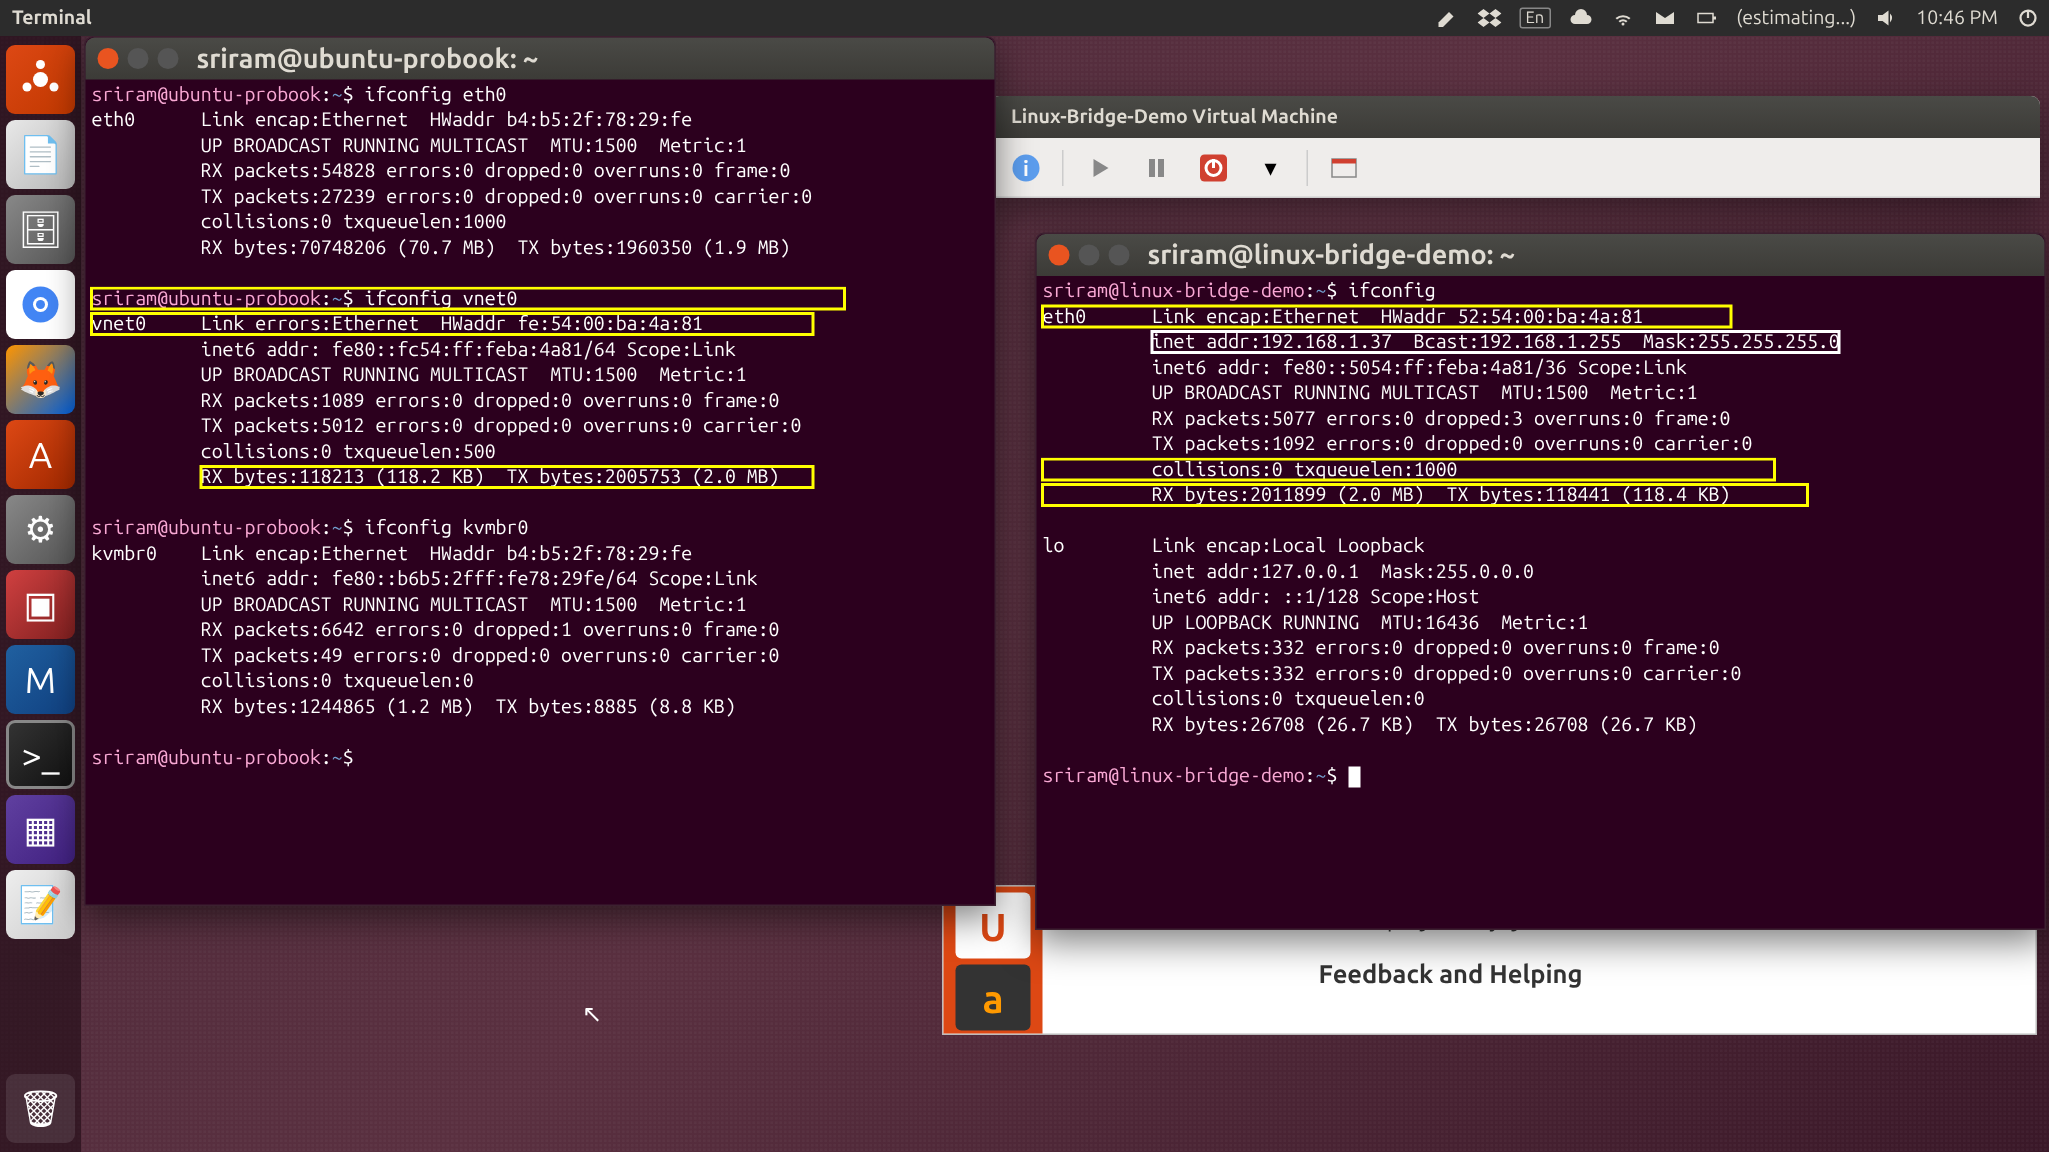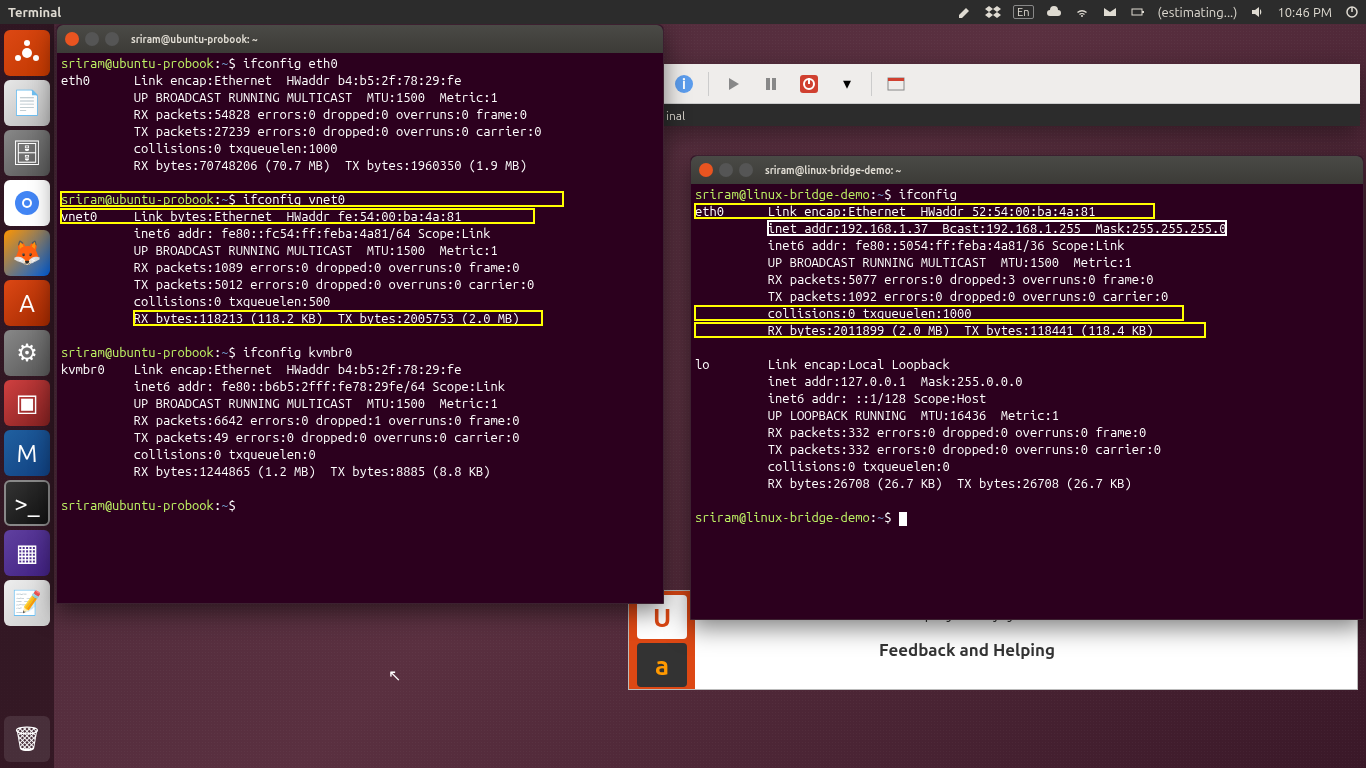--- a/index.html
+++ b/index.html
@@ -64,28 +64,28 @@
   box-shadow: 0 8px 24px rgba(0,0,0,0.5);
   color: #fff;
   font-family: "Ubuntu Mono", "DejaVu Sans Mono", monospace;
   font-size: 13px;
   line-height: 17px;
 }
 .termwin .titlebar {
   height: 28px; background: linear-gradient(#4a4a46,#3c3b37);
   border-radius: 6px 6px 0 0;
   display: flex; align-items: center; padding: 0 8px;
-  color: #dfdbd2; font-family: Ubuntu, sans-serif; font-size: 10px; font-weight: bold;
+  color: #dfdbd2; font-family: Ubuntu, sans-serif; font-size: 18px; font-weight: bold;
 }
 .termwin .wbtn { width: 14px; height: 14px; border-radius: 50%; margin-right: 6px; }
 .wclose { background: #e95420; }
 .wmin { background: #555; }
 .wmax { background: #555; }
 .termwin .body { padding: 2px 4px; white-space: pre; }
-.prompt { color: #bef264; }
+.prompt { color: #f9a8d4; }
 .path { color: #729fcf; }
 .hl-yellow { outline: 2px solid #ffff00; outline-offset: -1px; }
 .hl-white { outline: 2px solid #ffffff; outline-offset: -1px; }
 .cursor { display:inline-block; width:8px; height:14px; background:#fff; vertical-align:middle;}
 
 .vmwin {
   position: absolute; left: 660px; top: 64px; width: 700px;
   background: #f2f1f0; border-radius: 6px 6px 0 0;
   box-shadow: 0 8px 24px rgba(0,0,0,0.4);
   z-index: 30;
@@ -204,20 +204,26 @@
     <div class="wico" style="color:#dd4814;font-weight:bold;">U</div>
     <div class="wico" style="background:#333;color:#ff9900;font-weight:bold;">a</div>
   </div>
   <div class="content">
     <div>We hope you enjoy Ubuntu.</div>
     <h3>Feedback and Helping</h3>
   </div>
 </div>
 
 <div class="vmwin">
+  <div class="titlebar">
+    <div class="wbtn wclose"></div>
+    <div class="wbtn wmin"></div>
+    <div class="wbtn wmax"></div>
+    <span style="margin-left:6px">Linux-Bridge-Demo Virtual Machine</span>
+  </div>
   <div class="toolbar">
     <div class="tbtn">
         <svg width="20" height="20" viewBox="0 0 20 20">
           <circle cx="10" cy="10" r="9" fill="#5c9ded"></circle>
           <text x="10" y="15" text-anchor="middle" fill="#fff" font-size="14" font-weight="bold">i</text>
         </svg>
       </div>
     <div class="sep"></div>
     <div class="tbtn">
         <svg width="16" height="16" viewBox="0 0 16 16">
@@ -239,42 +245,39 @@
       </div>
     <div class="tbtn">▾</div>
     <div class="sep"></div>
     <div class="tbtn">
         <svg width="18" height="14" viewBox="0 0 18 14">
           <rect x="1" y="1" width="16" height="12" fill="none" stroke="#888"></rect>
           <rect x="1" y="1" width="16" height="3" fill="#d04030"></rect>
         </svg>
       </div>
   </div>
-  <div class="inner-panel">
-      <span>inal</span>
-    </div>
 </div>
 
 <div class="termwin term1">
   <div class="titlebar">
     <div class="wbtn wclose"></div>
     <div class="wbtn wmin"></div>
     <div class="wbtn wmax"></div>
     <span style="margin-left:6px">sriram@ubuntu-probook: ~</span>
   </div>
   <div class="body"><span class="prompt">sriram@ubuntu-probook</span>:<span class="path">~</span>$ <span>ifconfig eth0</span>
 <span>eth0</span>      <span>Link encap:Ethernet  HWaddr b4:b5:2f:78:29:fe</span>
           <span>UP BROADCAST RUNNING MULTICAST  MTU:1500  Metric:1</span>
           <span>RX packets:54828 errors:0 dropped:0 overruns:0 frame:0</span>
           <span>TX packets:27239 errors:0 dropped:0 overruns:0 carrier:0</span>
           <span>collisions:0 txqueuelen:1000</span>
           <span>RX bytes:70748206 (70.7 MB)  TX bytes:1960350 (1.9 MB)</span>
 
 <span class="hl-yellow"><span class="prompt">sriram@ubuntu-probook</span>:<span class="path">~</span>$ <span>ifconfig vnet0</span>                              
-<span>vnet0</span>     <span>Link bytes:Ethernet  HWaddr fe:54:00:ba:4a:81</span>          </span>
+<span>vnet0</span>     <span>Link errors:Ethernet  HWaddr fe:54:00:ba:4a:81</span>          </span>
           <span>inet6 addr: fe80::fc54:ff:feba:4a81/64 Scope:Link</span>
           <span>UP BROADCAST RUNNING MULTICAST  MTU:1500  Metric:1</span>
           <span>RX packets:1089 errors:0 dropped:0 overruns:0 frame:0</span>
           <span>TX packets:5012 errors:0 dropped:0 overruns:0 carrier:0</span>
           <span>collisions:0 txqueuelen:500</span>
           <span class="hl-yellow"><span>RX bytes:118213 (118.2 KB)  TX bytes:2005753 (2.0 MB)</span>   </span>
 
 <span class="prompt">sriram@ubuntu-probook</span>:<span class="path">~</span>$ <span>ifconfig kvmbr0</span>
 <span>kvmbr0</span>    <span>Link encap:Ethernet  HWaddr b4:b5:2f:78:29:fe</span>
           <span>inet6 addr: fe80::b6b5:2fff:fe78:29fe/64 Scope:Link</span>

